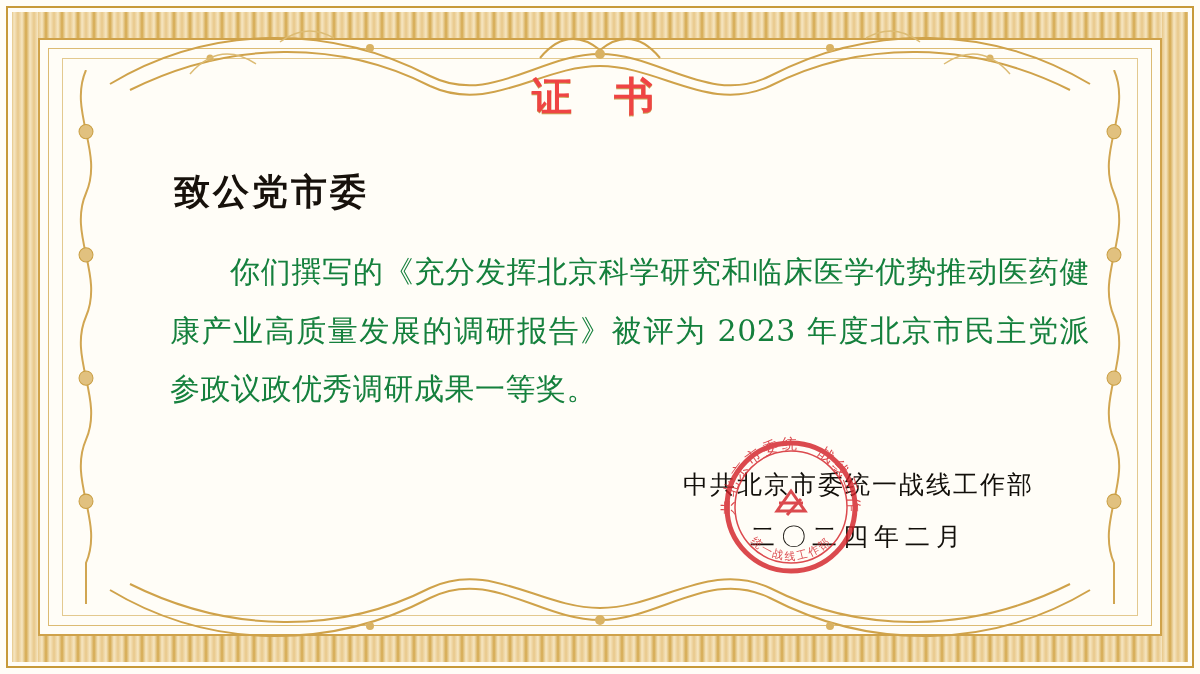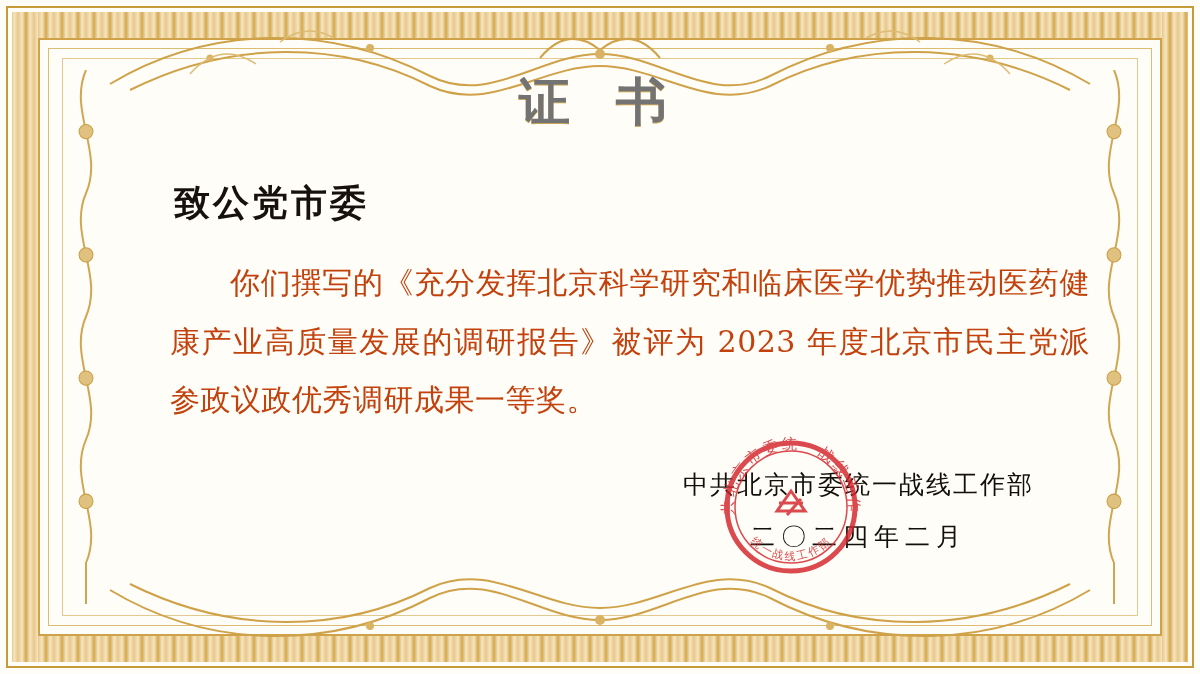--- a/index.html
+++ b/index.html
@@ -88,23 +88,23 @@
     left: 100px;
     right: 100px;
     top: 58px;
     bottom: 58px;
   }
 
   .title {
     text-align: center;
     margin-top: 18px;
     font-family: "DejaVu Serif", "Liberation Serif", serif;
-    font-size: 51px;
+    font-size: 40px;
     letter-spacing: 14px;
-    color: #737373;
+    color: #ef4444;
     font-weight: 700;
     text-shadow: 0 1px 0 #c9a557;
     line-height: 1.0;
   }
 
   .salutation {
     margin-top: 52px;
     margin-left: 74px;
     font-size: 36px;
     font-weight: 700;
@@ -112,21 +112,21 @@
     color: #17110b;
     font-family: "DejaVu Serif", "Liberation Serif", serif;
   }
 
   .body-text {
     margin-top: 26px;
     margin-left: 70px;
     margin-right: 10px;
     font-size: 30px;
     line-height: 1.95;
-    color: #c2410c;
+    color: #15803d;
     text-indent: 2em;
     text-align: justify;
     font-family: "DejaVu Serif", "Liberation Serif", serif;
     letter-spacing: 0.5px;
   }
 
   .signature {
     position: absolute;
     right: 66px;
     bottom: 56px;

